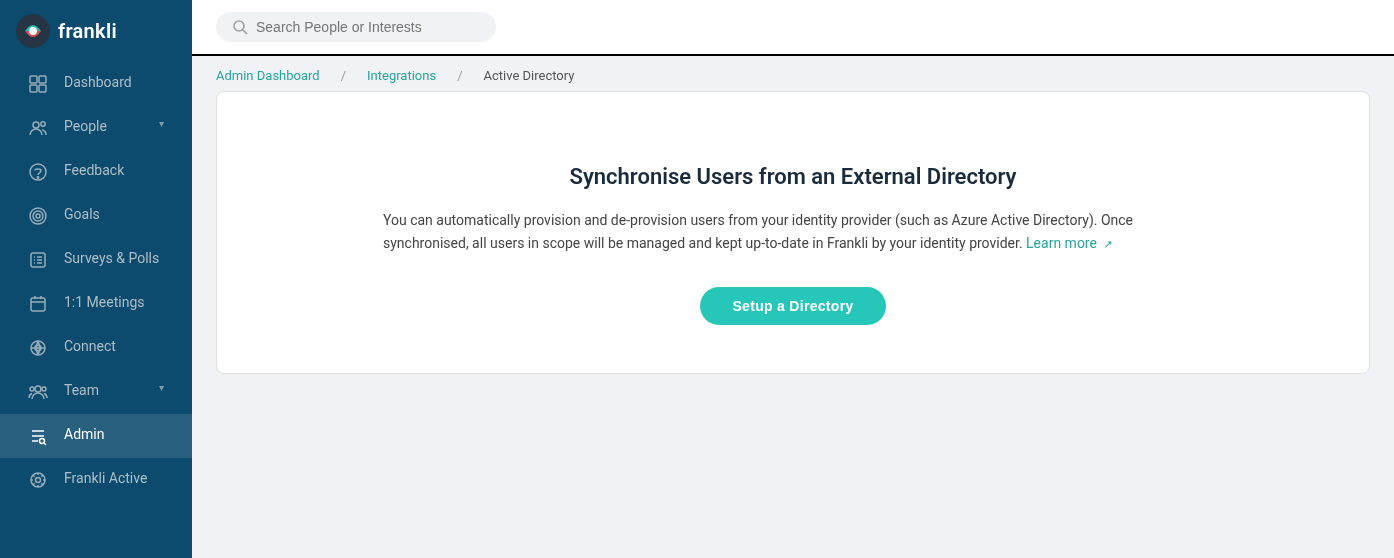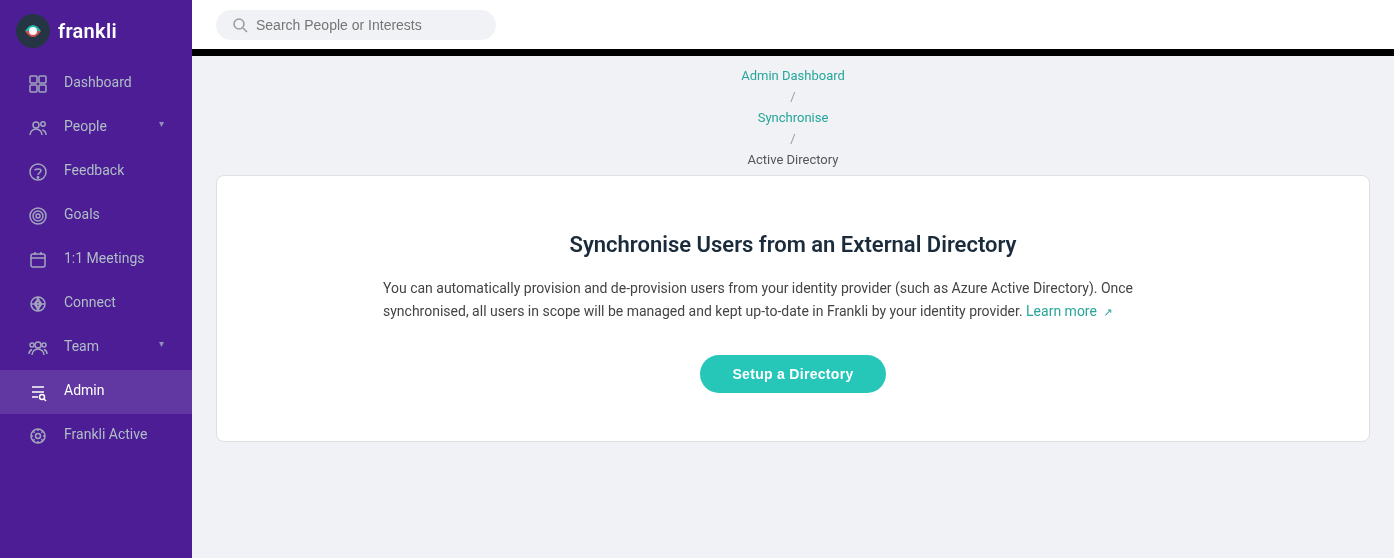--- a/index.html
+++ b/index.html
@@ -2,21 +2,21 @@
 <html><head>
   <meta charset="utf-8">
   <style>
     * { box-sizing: border-box; margin: 0; padding: 0; }
     body { font-family: -apple-system, BlinkMacSystemFont, 'Segoe UI', Roboto, sans-serif; display: flex; height: 558px; width: 1394px; overflow: hidden; background: #f0f2f5; }
 
     
     .sidebar {
       width: 192px;
       min-width: 192px;
-      background: #4c1d95;
+      background: #0c4a6e;
       display: flex;
       flex-direction: column;
       height: 100%;
     }
     .sidebar-logo {
       display: flex;
       align-items: center;
       padding: 14px 16px;
       gap: 8px;
     }
@@ -59,21 +59,21 @@
       display: flex;
       flex-direction: column;
       background: #f0f2f5;
       overflow: hidden;
     }
 
     
     .topbar {
       background: #fff;
       padding: 10px 24px;
-      border-bottom: 7px solid #000000;
+      border-bottom: 2px solid #000000;
       display: flex;
       align-items: center;
       height: 56px;
     }
     .search-box {
       display: flex;
       align-items: center;
       background: #f0f2f5;
       border-radius: 24px;
       padding: 7px 16px;
@@ -88,43 +88,42 @@
       font-size: 14px;
       color: #9e9e9e;
       width: 100%;
     }
 
     
     .breadcrumb-bar {
       padding: 12px 24px 8px;
       display: flex;
       align-items: center;
-      gap: 6px;
+      gap: 21px;
       font-size: 13px;
-      flex-direction: column;
     }
     .breadcrumb-link {
       color: #26a69a;
       cursor: pointer;
       text-decoration: none;
     }
     .breadcrumb-separator { color: #9e9e9e; }
     .breadcrumb-current { color: #555; }
 
     
     .content-area {
       flex: 1;
       padding: 0 24px 24px;
       overflow: auto;
     }
     .card {
       background: #fff;
       border-radius: 8px;
       border: 1px solid #e0e0e0;
-      padding: 56px 40px 48px;
+      padding: 72px 40px 48px;
       text-align: center;
     }
     .card-title {
       font-size: 22px;
       font-weight: 600;
       color: #1a2b3c;
       margin-bottom: 20px;
     }
     .card-desc {
       font-size: 14px;
@@ -203,20 +202,32 @@
 
     <div class="nav-item">
       <svg class="nav-icon" viewBox="0 0 20 20" fill="none" stroke="currentColor" stroke-width="1.5">
         <circle cx="10" cy="10" r="8"></circle>
         <circle cx="10" cy="10" r="5"></circle>
         <circle cx="10" cy="10" r="2"></circle>
       </svg>
       <span class="nav-label">Goals</span>
     </div>
 
+    <div class="nav-item">
+      <svg class="nav-icon" viewBox="0 0 20 20" fill="none" stroke="currentColor" stroke-width="1.5">
+        <rect x="3" y="3" width="14" height="14" rx="2"></rect>
+        <line x1="6" y1="7" x2="7" y2="7"></line>
+        <line x1="9" y1="7" x2="14" y2="7"></line>
+        <line x1="6" y1="10" x2="7" y2="10"></line>
+        <line x1="9" y1="10" x2="14" y2="10"></line>
+        <line x1="6" y1="13" x2="7" y2="13"></line>
+        <line x1="9" y1="13" x2="14" y2="13"></line>
+      </svg>
+      <span class="nav-label">Surveys &amp; Polls</span>
+    </div>
 
     <div class="nav-item">
       <svg class="nav-icon" viewBox="0 0 20 20" fill="none" stroke="currentColor" stroke-width="1.5">
         <rect x="3" y="4" width="14" height="13" rx="2"></rect>
         <line x1="3" y1="8" x2="17" y2="8"></line>
         <line x1="7" y1="2" x2="7" y2="5"></line>
         <line x1="13" y1="2" x2="13" y2="5"></line>
       </svg>
       <span class="nav-label">1:1 Meetings</span>
     </div>
@@ -277,21 +288,21 @@
         <circle cx="7" cy="7" r="5"></circle>
         <line x1="11" y1="11" x2="15" y2="15"></line>
       </svg>
       <input class="search-input" type="text" placeholder="Search People or Interests" style="">
     </div>
   </div>
 
   <div class="breadcrumb-bar">
     <a class="breadcrumb-link">Admin Dashboard</a>
     <span class="breadcrumb-separator">/</span>
-    <a class="breadcrumb-link">Synchronise</a>
+    <a class="breadcrumb-link">Integrations</a>
     <span class="breadcrumb-separator">/</span>
     <span class="breadcrumb-current">Active Directory</span>
   </div>
 
   <div class="content-area">
     <div class="card">
       <h2 class="card-title">Synchronise Users from an External Directory</h2>
       <p class="card-desc">
         <span>You can automatically provision and de-provision users from your identity provider (such as Azure Active Directory). Once synchronised, all users in scope will be managed and kept up-to-date in Frankli by your identity provider.</span>
         <span> </span>

